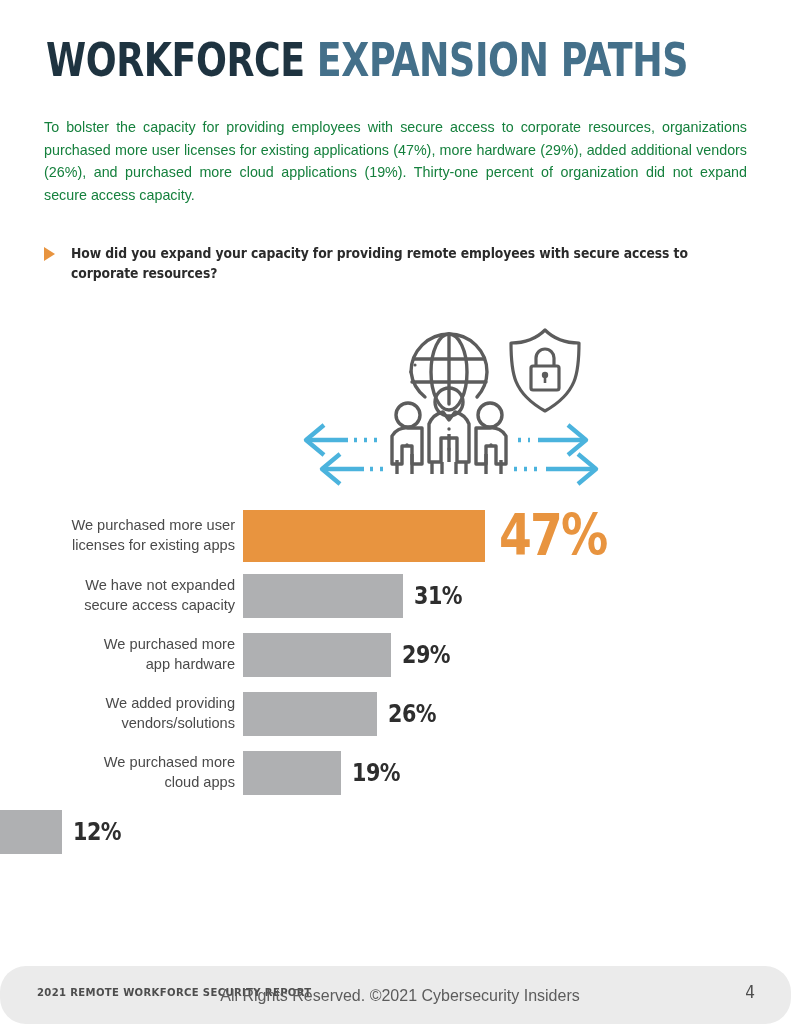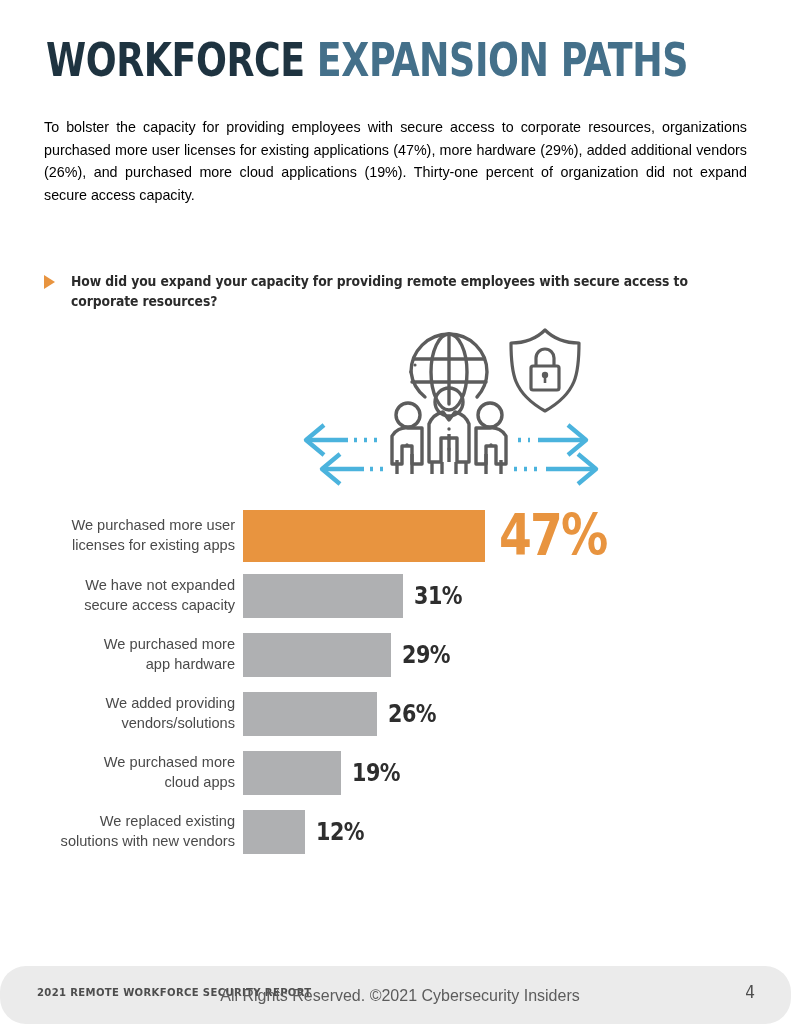--- a/index.html
+++ b/index.html
@@ -33,34 +33,33 @@
   .title .t-dark{ color:#1E3340; }
   .title .t-teal{ color:#44708A; }
 
   
   .intro{
     position:absolute;
     left:44px; top:116px;
     width:703px;
     font-size:14.3px;
     line-height:22.6px;
-    color:#000000;
+    color:#15803d;
     text-align:justify;
     font-family:"Liberation Sans", sans-serif;
   }
   .intro p{margin:0;}
 
   
   .question-row{
     position:absolute;
     left:44px; top:243px;
     width:700px;
     display:flex;
     align-items:flex-start;
-    margin-top:28px;
   }
   .tri{
     width:0;height:0;
     border-left:11px solid #E8943F;
     border-top:7px solid transparent;
     border-bottom:7px solid transparent;
     margin-top:4px;
     flex:0 0 auto;
   }
   .question-text{
@@ -288,21 +287,20 @@
 
     <div class="row" style="height:59px;">
       <div class="row-label"><span>We purchased more</span><br><span>cloud apps</span></div>
       <div class="bar-area">
         <div class="bar" style="width:98px;"></div>
         <div class="val">19%</div>
       </div>
     </div>
 
     <div class="row" style="height:59px;">
-      <div class="row-label"><span>We replaced existing</span><br><span>solutions with new vendors</span></div>
       <div class="bar-area">
         <div class="bar" style="width:62px;"></div>
         <div class="val">12%</div>
       </div>
     </div>
 
   </div>
 
   <div class="footer">
     <div class="footer-left">2021  REMOTE WORKFORCE SECURITY REPORT</div>

